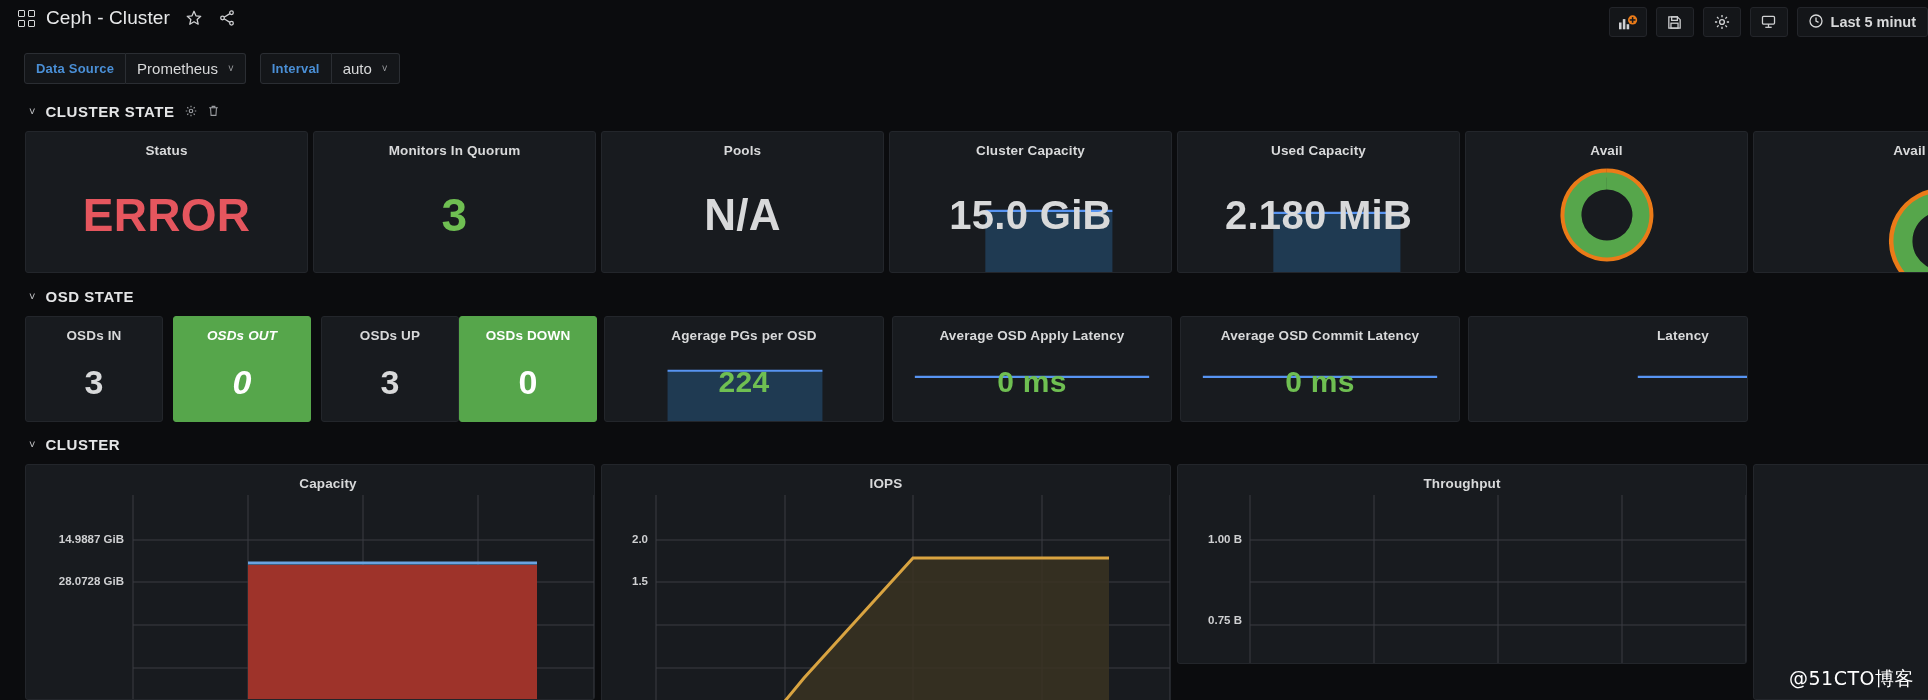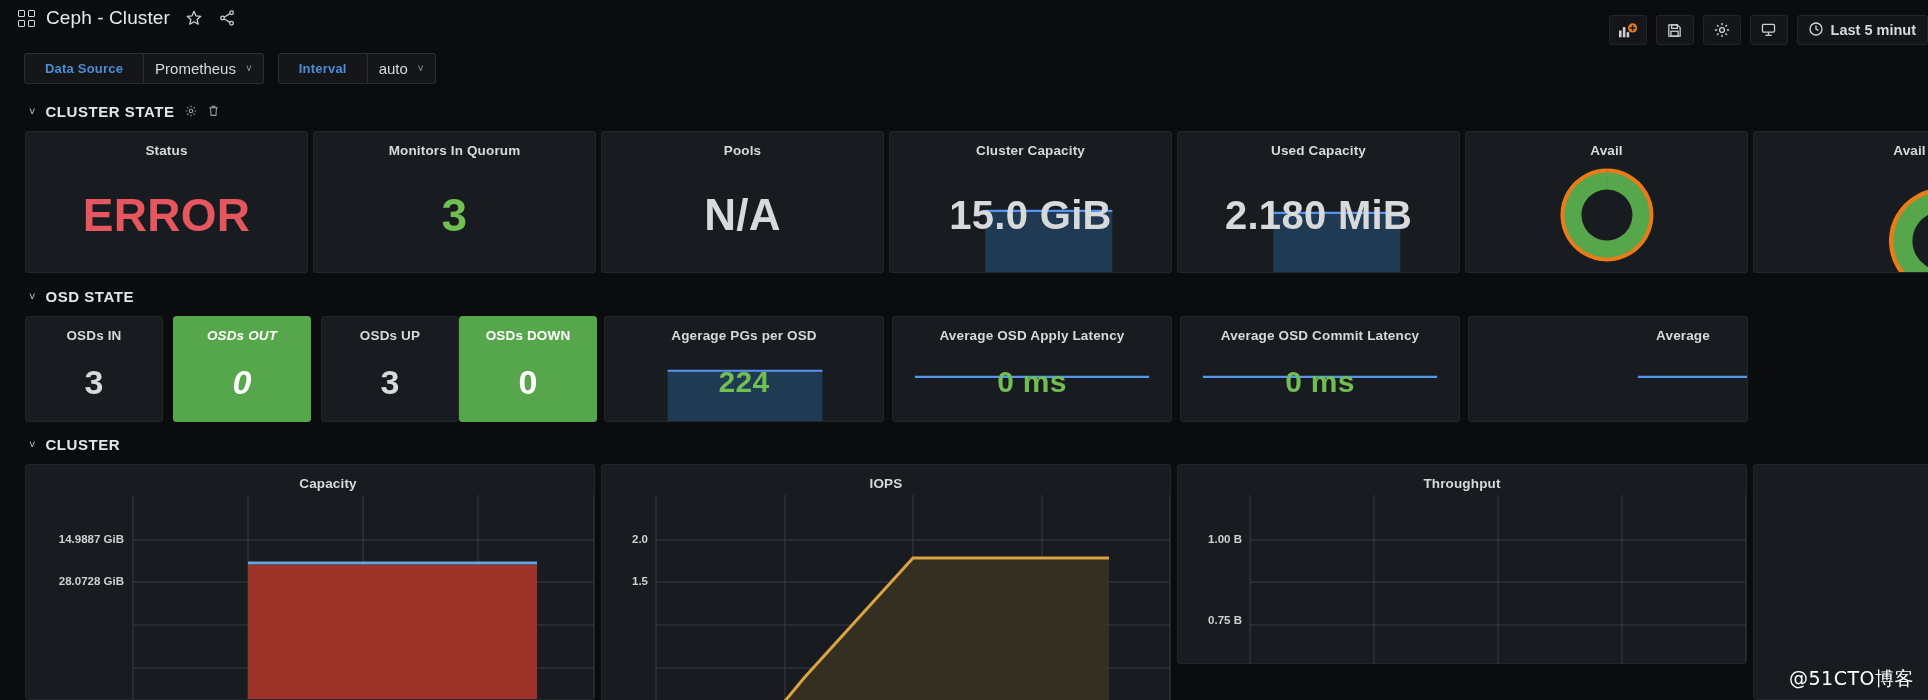--- a/index.html
+++ b/index.html
@@ -17,33 +17,33 @@
     display: flex; align-items: center; background: #0b0c0e;
     padding-left: 18px;
   }
   .grid-icon { width: 17px; height: 17px; display: grid;
     grid-template-columns: 7px 7px; grid-template-rows: 7px 7px; gap: 3px; margin-right: 11px; }
   .grid-icon i { display:block; border: 1.6px solid #d8d9da; border-radius: 1px; }
   .dash-title { color: #e8e9ea; font-size: 19px; font-weight: 400; letter-spacing: .1px; }
   .nav-ico { margin-left: 15px; color: #d0d1d3; display: inline-flex; align-items:center; }
   .nav-ico svg { display:block; }
 
-  .topnav-right { position: absolute; right: 0; top: 12px; height: 36px;
+  .topnav-right { position: absolute; right: 0; top: 4px; height: 36px;
     display: flex; align-items: center; gap: 9px; padding-right: 0px; padding-left: 48px; }
   .tbtn { width: 38px; height: 30px; border: 1px solid #23252a; border-radius: 3px;
     background: #141619; display: flex; align-items: center; justify-content: center; }
   .tbtn svg { display: block; }
   .timepick { height: 30px; border: 1px solid #23252a; border-radius: 3px; background: #141619;
     display: flex; align-items: center; gap: 7px; padding: 0 11px 0 10px;
     color: #d8d9da; font-size: 14.5px; font-weight: 700; white-space: nowrap; }
 
   
   .varrow { position: absolute; left: 24px; top: 53px; display: flex; align-items: center; gap: 0; }
   .varpair { display: flex; align-items: center; margin-right: 14px; }
-  .varlabel { height: 31px; display: flex; align-items: center; padding: 0 20px;
+  .varlabel { height: 31px; display: flex; align-items: center; padding: 0 11px;
     background: #141619; border: 1px solid #2b2e33; border-radius: 3px 0 0 3px;
     color: #4a8fd6; font-size: 13px; font-weight: 700; letter-spacing: .2px; }
   .varval { height: 31px; display: flex; align-items: center; gap: 10px; padding: 0 11px;
     background: #141619; border: 1px solid #2b2e33; border-left: none; border-radius: 0 3px 3px 0;
     color: #d8d9da; font-size: 15px; }
   .caret { font-size: 10px; color: #9fa1a4; }
 
   
   .rowhdr { position: absolute; display: flex; align-items: center; gap: 9px; height: 22px; }
   .rowhdr .chev { color: #c6c7c9; font-size: 11px; margin-right: 1px; }
@@ -313,21 +313,21 @@
       <div class="spark">
         <svg viewBox="0 0 280 76" preserveAspectRatio="none">
           <line x1="22" y1="33" x2="258" y2="33" stroke="#5794f2" stroke-width="2"></line>
         </svg>
       </div>
       <div class="pbig" style="color:#6fbf52; font-size:30px; position:relative; z-index:2;">0 ms</div>
     </div>
   </div>
 
   <div class="panel stat-cell" style="left:1468px; top:316px; width:280px; height:106px; overflow:hidden;">
-    <div class="ptitle" style="padding-left:150px; text-align:center;">Average</div>
+    <div class="ptitle" style="padding-left:150px; text-align:center;">Latency</div>
     <div class="stat-value-wrap">
       <div class="spark">
         <svg viewBox="0 0 280 76" preserveAspectRatio="none">
           <line x1="170" y1="33" x2="280" y2="33" stroke="#5794f2" stroke-width="2"></line>
         </svg>
       </div>
     </div>
   </div>
 
   <div class="rowhdr" style="left:29px; top:433px;">

